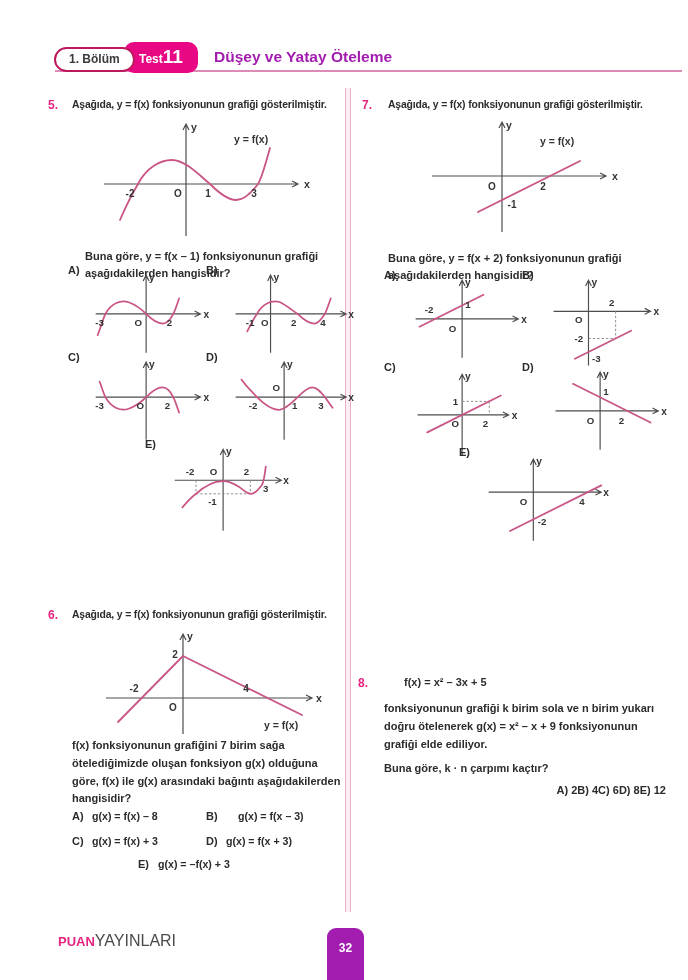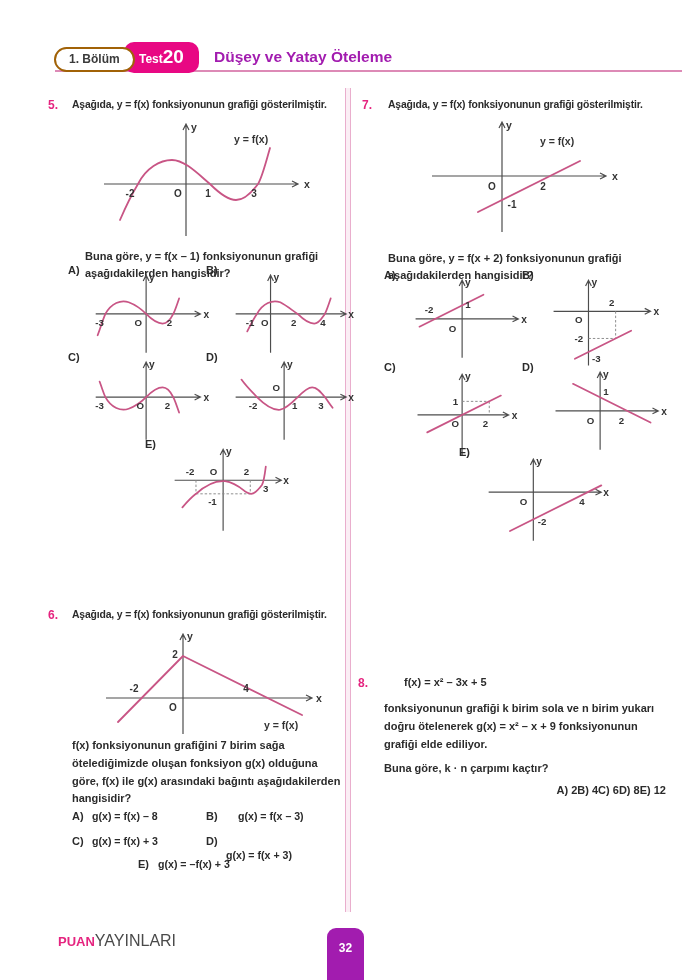--- a/index.html
+++ b/index.html
@@ -1,20 +1,20 @@
 <!DOCTYPE html>
 <html><head>
 <meta charset="utf-8">
 <style>
   html,body{margin:0;padding:0}
   body{width:688px;height:980px;background:#ffffff;position:relative;
        font-family:"Liberation Sans",sans-serif;color:#2b2b2b;overflow:hidden}
   
   .hdr-line{position:absolute;left:55px;top:70px;width:627px;height:2px;background:#dd8ab6}
-  .section-pill{position:absolute;left:54px;top:47px;border:2px solid #a16207;border-radius:14px;
+  .section-pill{position:absolute;left:54px;top:47px;border:2px solid #be185d;border-radius:14px;
        background:#fff;padding:3px 13px 4px;font-size:12px;font-weight:bold;color:#3a3a3a;z-index:2}
   .test-box{position:absolute;left:124px;top:42px;background:#e80883;border-radius:10px;color:#fff;
        padding:4px 15px 5px;display:flex;align-items:baseline;z-index:1}
   .test-box .tw{font-size:12px;font-weight:bold}
   .test-box .tn{font-size:19px;font-weight:bold}
   .page-title{position:absolute;left:214px;top:48px;font-size:15.5px;font-weight:bold;color:#a21caf}
   
   .divider{position:absolute;left:345px;top:88px;width:4px;height:824px;background:#fbeef5;
        border-left:1.5px solid #e9aecd;border-right:1.5px solid #e9aecd}
   
@@ -43,21 +43,21 @@
        border-radius:9px 9px 0 0;color:#fff;font-size:12px;font-weight:bold;text-align:center;
        box-sizing:border-box;padding-top:13px}
 </style>
 </head>
 <body>
 
 <div class="hdr-line"></div>
 <div class="section-pill">1. Bölüm</div>
 <div class="test-box">
   <span class="tw">Test</span>
-  <span class="tn">20</span>
+  <span class="tn">11</span>
 </div>
 <div class="page-title">Düşey ve Yatay Öteleme</div>
 
 <div class="divider"></div>
 
 <div class="q" style="left:48px;top:98px;width:296px">
   <span class="qnum" style="left:0;top:0">5.</span>
   <div class="intro" style="left:24px;top:1px">Aşağıda, y = f(x) fonksiyonunun grafiği gösterilmiştir.</div>
 
   <svg style="left:38px;top:18px" width="230" height="125" viewBox="0 0 230 125">
@@ -153,21 +153,21 @@
 
   <div class="bodytxt" style="left:24px;top:129px;width:274px">f(x) fonksiyonunun grafiğini 7 birim sağa ötelediğimizde oluşan fonksiyon g(x) olduğuna göre, f(x) ile g(x) arasındaki bağıntı aşağıdakilerden hangisidir?</div>
 
   <span class="optletter" style="left:24px;top:202px">A)</span>
   <span class="optformula" style="left:44px;top:202px">g(x) = f(x) – 8</span>
   <span class="optletter" style="left:158px;top:202px">B)</span>
   <span class="optformula" style="left:190px;top:202px">g(x) = f(x – 3)</span>
   <span class="optletter" style="left:24px;top:227px">C)</span>
   <span class="optformula" style="left:44px;top:227px">g(x) = f(x) + 3</span>
   <span class="optletter" style="left:158px;top:227px">D)</span>
-  <span class="optformula" style="left:178px;top:241px">g(x) = f(x + 3)</span>
+  <span class="optformula" style="left:178px;top:227px">g(x) = f(x + 3)</span>
   <span class="optletter" style="left:90px;top:250px">E)</span>
   <span class="optformula" style="left:110px;top:250px">g(x) = –f(x) + 3</span>
 </div>
 
 <div class="q" style="left:362px;top:98px;width:302px">
   <span class="qnum" style="left:0;top:0">7.</span>
   <div class="intro" style="left:26px;top:1px">Aşağıda, y = f(x) fonksiyonunun grafiği gösterilmiştir.</div>
 
   <svg style="left:40px;top:16px" width="230" height="125" viewBox="0 0 230 125">
     <path class="ax" d="M30,62 H204 M198,59 L204,62 L198,65 M100,118 V8 M97,14 L100,8 L103,14"></path>

